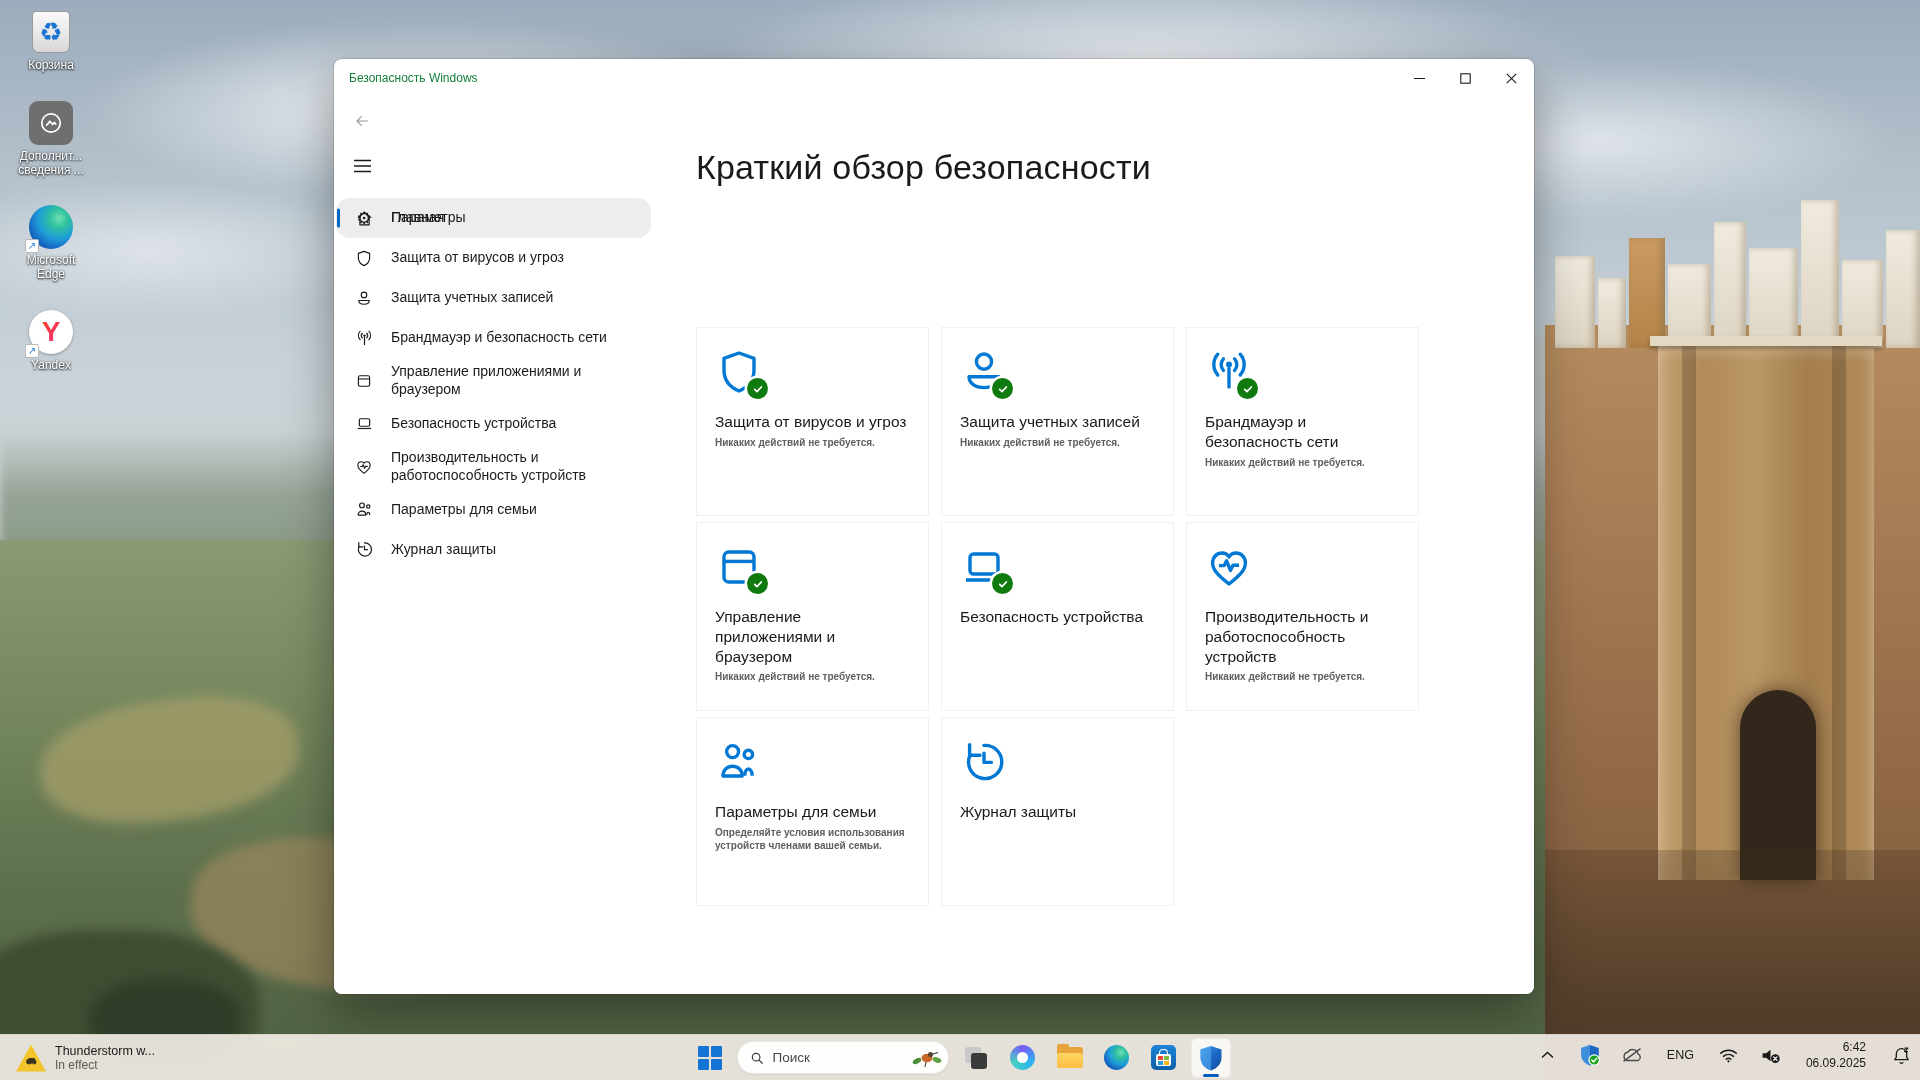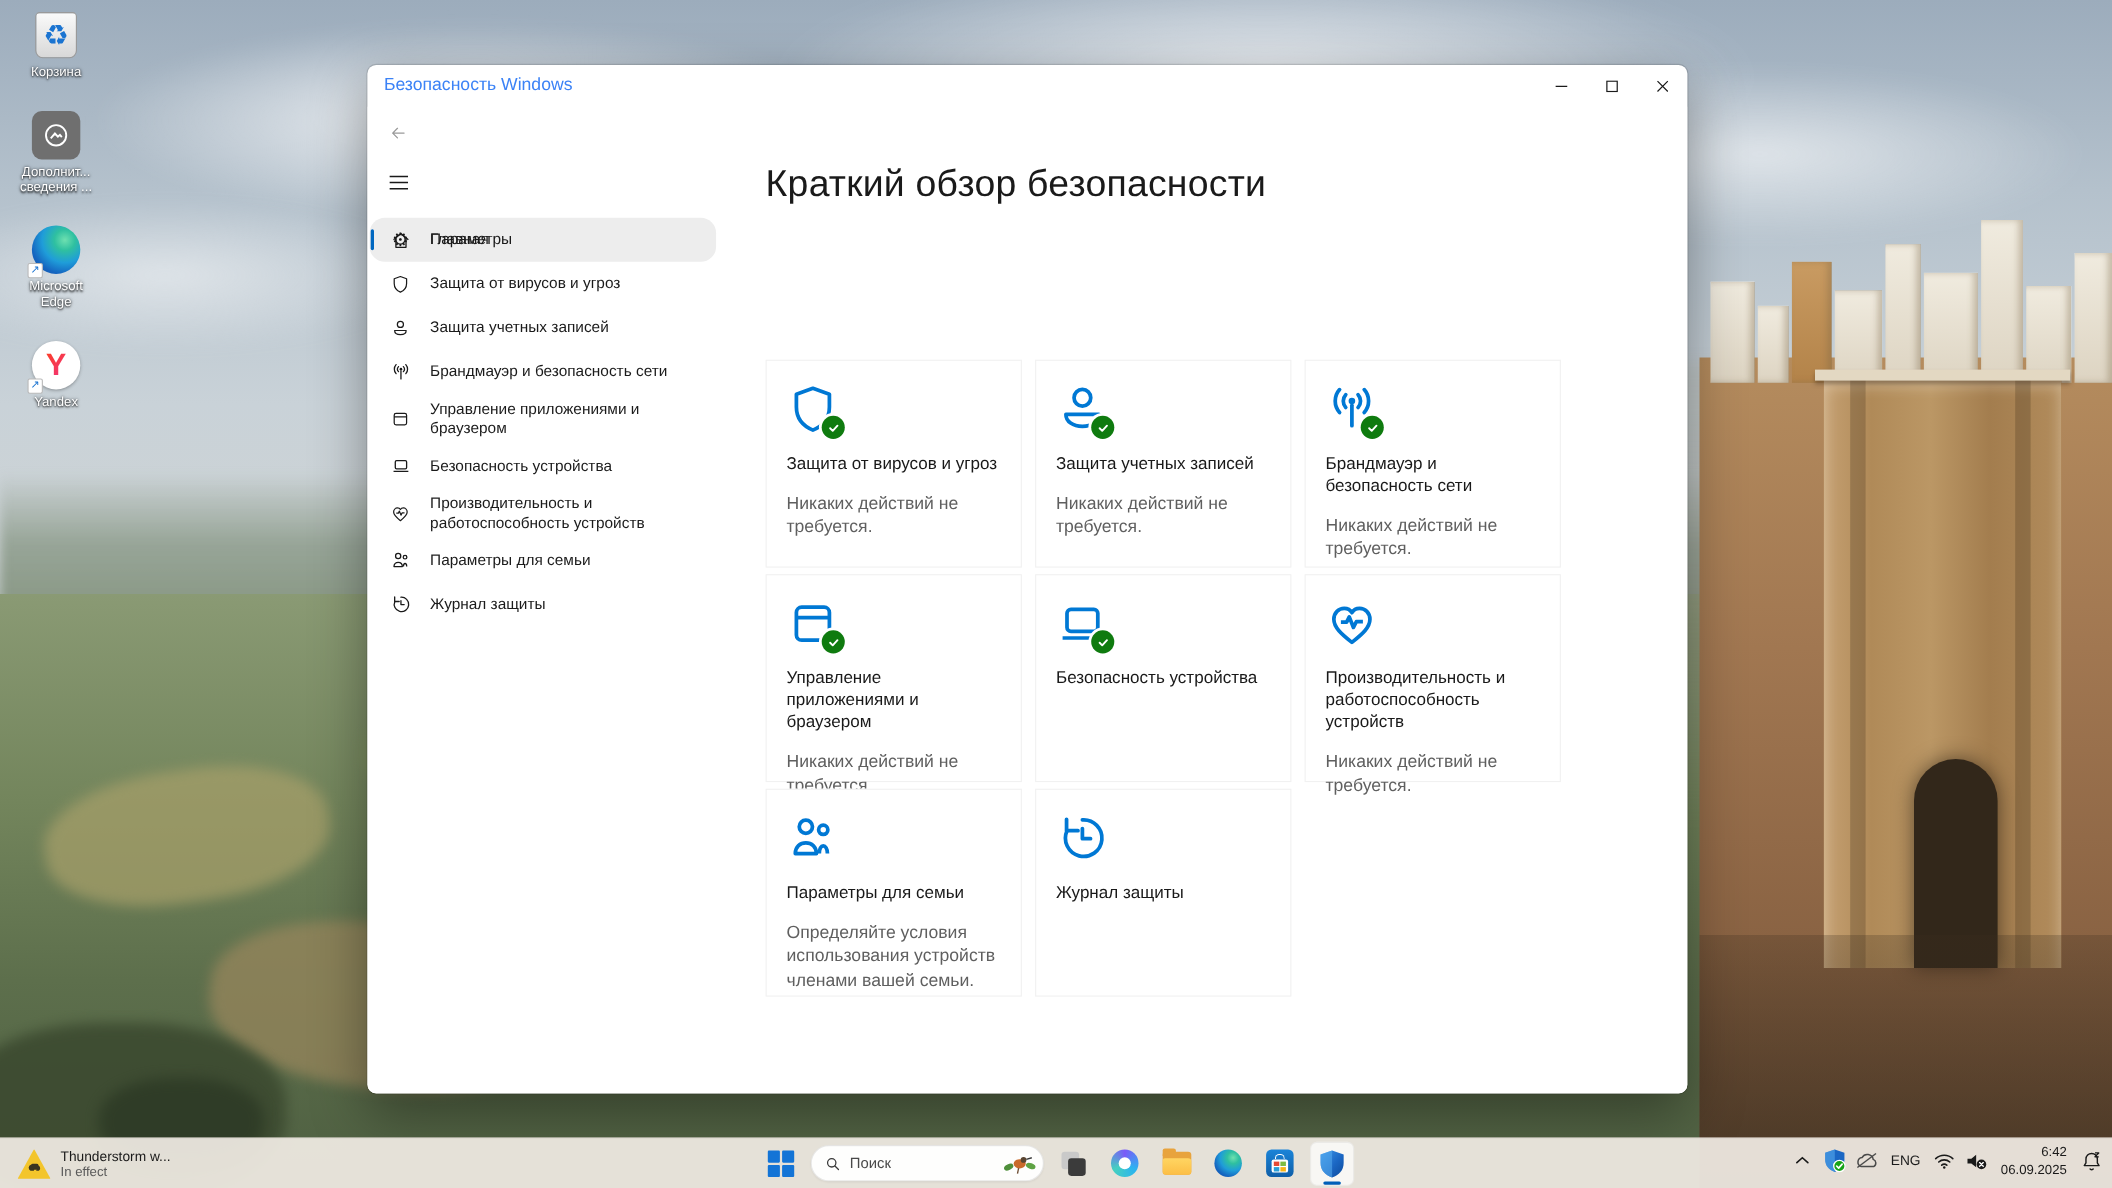--- a/index.html
+++ b/index.html
@@ -52,21 +52,21 @@
   .edge-art { width:44px; height:44px; border-radius:50%;
     background:radial-gradient(circle at 68% 30%, #6ee0b0 0%, #2fc0a0 22%, #1f9dd9 48%, #1565c0 72%, #0c4aa0 100%); }
   .ya-art { width:44px; height:44px; border-radius:50%; background:#fff; display:flex; align-items:center; justify-content:center; box-shadow:0 1px 3px rgba(0,0,0,.3); }
   .ya-art span { font-weight:bold; font-size:28px; background:linear-gradient(135deg,#fc3f1d,#f0338b); -webkit-background-clip:text; background-clip:text; color:transparent; }
   .shortcut { position:absolute; left:-2px; bottom:-2px; width:14px; height:14px; background:#fff; border:1px solid #b9b9b9; border-radius:2px; font-size:10px; line-height:12px; color:#1b74d1; text-align:center; }
 
   
   .win { position:absolute; left:334px; top:59px; width:1200px; height:935px; background:#fff; border-radius:8px;
     box-shadow:0 18px 50px rgba(0,0,0,.38), 0 0 0 1px rgba(0,0,0,.12); overflow:hidden; }
   .titlebar { position:absolute; left:0; top:0; width:100%; height:38px; display:flex; align-items:center; }
-  .titlebar .t { font-size:16px; color:#3b82f6; margin-left:15px;text-align:right; }
+  .titlebar .t { font-size:12px; color:#15803d; margin-left:15px;text-align:right; }
   .caption { position:absolute; right:0; top:0; display:flex; }
   .cap-btn { width:46px; height:38px; display:flex; align-items:center; justify-content:center; color:#1a1a1a; }
 
   .sidebar { position:absolute; left:0; top:38px; bottom:0; width:319px; background:#fff; }
   .back-btn { position:absolute; left:13px; top:11px; width:30px; height:26px; display:flex; align-items:center; justify-content:center; color:#9a9a9a; }
   .burger { position:absolute; left:13px; top:56px; width:30px; height:26px; display:flex; align-items:center; justify-content:center; color:#1a1a1a; }
   .nav { position:absolute; left:2px; right:2px; top:101px; display:flex; flex-direction:column; }
   .nav-item { position:relative; display:flex; align-items:center; min-height:40px; padding:5px 10px 5px 18px; border-radius:5px; color:#1b1b1b; cursor:default; }
   .nav-item.selected { background:#ededed;border-radius:14px; }
   .nav-pill { position:absolute; left:1px; top:50%; transform:translateY(-50%); width:3px; height:19px; border-radius:2px; background:transparent; }
@@ -76,21 +76,21 @@
   .nav-footer { position:absolute; left:2px; right:2px; bottom:10px; }
 
   .main { position:absolute; left:319px; top:38px; right:0; bottom:0; background:#fff; overflow:hidden; }
   .main-title { margin:51px 0 0 43px; font-size:34px; font-weight:400; color:#1a1a1a; letter-spacing:.2px; }
   .main-sub { margin:10px 0 0 43px; max-width:388px; font-size:14.5px; line-height:1.42; color:#454545; }
   .grid { position:absolute; left:43px; top:230px; display:grid; grid-template-columns:repeat(3,233px); grid-auto-rows:189px; column-gap:12px; row-gap:6px; }
   .card { background:#fff; border:1px solid #f1f1f1; padding:20px 18px; cursor:default; }
   .card-icon { position:relative; width:48px; height:48px; color:#0078d4; }
   .badge { position:absolute; right:-5px; bottom:-3px; width:21px; height:21px; border-radius:50%; background:#0f7b0f; box-shadow:0 0 0 2.5px #fff; display:flex; align-items:center; justify-content:center; }
   .card-title { margin-top:16px; font-size:15.5px; color:#191919; line-height:1.28; }
-  .card-desc { margin-top:16px; font-size:16px; color:#5f5f5f; line-height:1.35; }
+  .card-desc { margin-top:4px; font-size:10px; color:#5f5f5f; line-height:1.35;font-weight:bold; }
 
   
   .taskbar { position:absolute; left:0; right:0; bottom:0; height:46px; background:rgba(242,237,229,.92);
     border-top:1px solid rgba(0,0,0,.05); display:flex; align-items:center; }
   .tb-widget { position:absolute; left:6px; top:0; height:46px; display:flex; align-items:center; gap:9px; padding:0 10px; border-radius:6px; }
   .warn-tri { width:30px; height:27px; background:#f3c52c; clip-path:polygon(50% 0,100% 100%,0 100%); position:relative; display:flex; align-items:flex-end; justify-content:center; }
   .warn-tri svg { margin-bottom:3px; }
   .tb-widget .w1 { font-size:12.5px; color:#1a1a1a; }
   .tb-widget .w2 { font-size:12px; color:#5a5a5a; }
   .tb-center { margin:0 auto; display:flex; align-items:center; gap:7px; height:56px; }
@@ -111,21 +111,21 @@
   .folder .back { position:absolute; inset:0; background:#e8a33d; border-radius:3px; }
   .folder .front { position:absolute; left:0; right:0; bottom:0; height:15px; background:linear-gradient(180deg,#ffd562,#fcbe45); border-radius:2px 3px 3px 3px; }
   .folder .tab { position:absolute; left:0; top:-3px; width:12px; height:7px; background:#e8a33d; border-radius:2px 2px 0 0; }
   .edge-tb { width:25px; height:25px; border-radius:50%;
     background:radial-gradient(circle at 68% 30%, #6ee0b0 0%, #2fc0a0 22%, #1f9dd9 48%, #1565c0 72%, #0c4aa0 100%); }
   .store { width:25px; height:25px; background:linear-gradient(180deg,#1b84d8,#0e5ea8); border-radius:5px; display:flex; flex-direction:column; align-items:center; justify-content:center; }
   .store .handle { width:9px; height:5px; border:1.5px solid #fff; border-bottom:none; border-radius:4px 4px 0 0; }
   .store .bag { width:15px; height:12px; background:#fff; border-radius:2px; display:grid; grid-template-columns:5px 5px; grid-template-rows:4px 4px; gap:1px; align-content:center; justify-content:center; }
   .store .bag i:nth-child(1){background:#e64a35;} .store .bag i:nth-child(2){background:#7cbb42;}
   .store .bag i:nth-child(3){background:#2a9fd8;} .store .bag i:nth-child(4){background:#f7b418;}
-  .tb-right { position:absolute; right:8px; top:0; height:40px; display:flex; align-items:center; gap:7px; }
+  .tb-right { position:absolute; right:8px; top:0; height:40px; display:flex; align-items:center; gap:20px; }
   .tray-lang { font-size:12.5px; color:#1a1a1a; padding:2px 4px; }
   .tray-clock { text-align:right; font-size:12px; color:#1a1a1a; line-height:1.35; padding:2px 4px; }
   .tray-ico { display:flex; align-items:center; justify-content:center; width:22px; height:30px; }
 </style>
 </head>
 <body>
 
 <div class="wallpaper">
   <div class="cloud c1"></div>
     <div class="cloud c2"></div>

